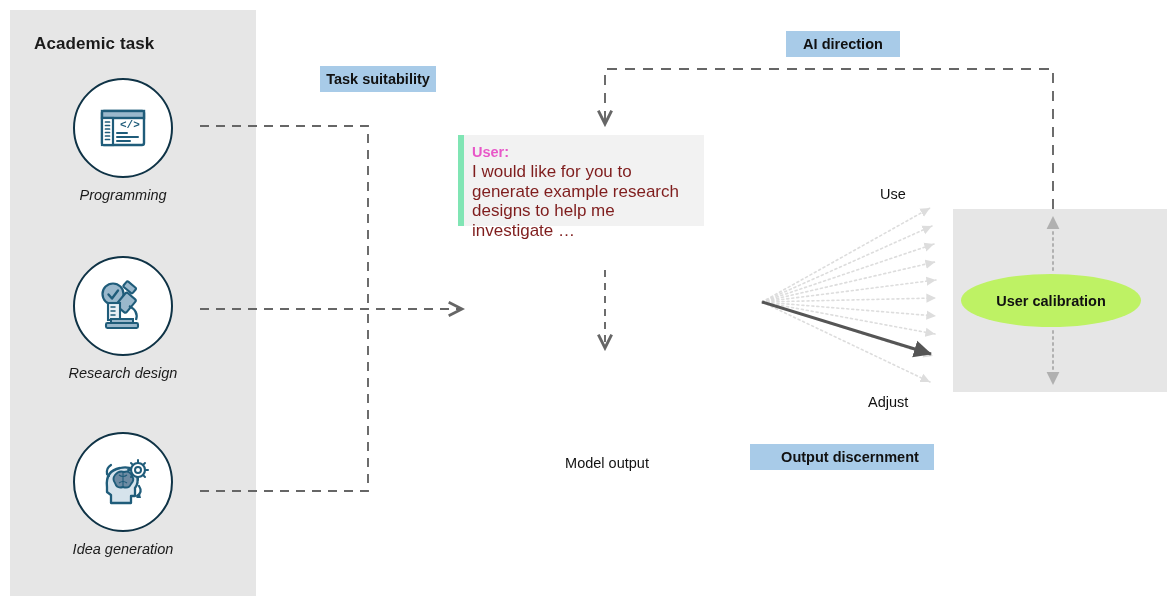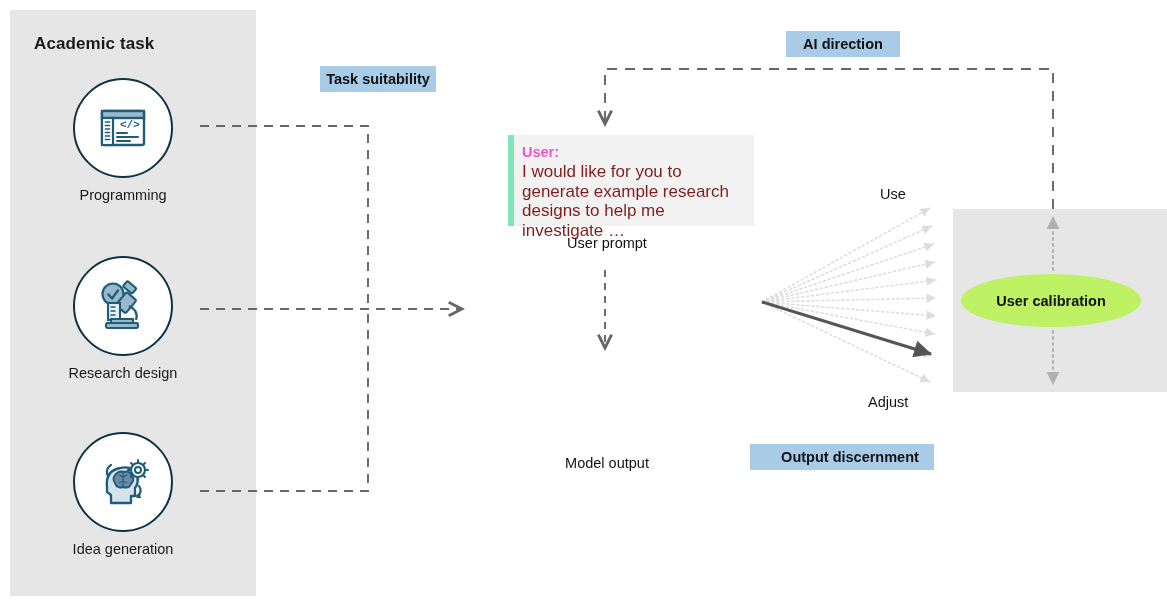--- a/index.html
+++ b/index.html
@@ -12,21 +12,21 @@
   .task-panel{position:absolute;left:10px;top:10px;width:246px;height:586px;
               background:#e6e6e6;}
   .panel-title{position:absolute;left:24px;top:24px;font-size:17px;font-weight:bold;
                color:#1a1a1a;letter-spacing:.1px;}
 
   .task-item{position:absolute;left:0;width:246px;text-align:center;}
   .task-circle{width:96px;height:96px;border-radius:50%;background:#ffffff;
                border:2.5px solid #0f3346;margin:0 auto;position:relative;
                display:flex;align-items:center;justify-content:center;}
   .task-circle svg{display:block;}
-  .task-label{margin-top:9px;font-size:14.5px;color:#1a1a1a;}
+  .task-label{margin-top:9px;font-size:14.5px;color:#1a1a1a;font-style:italic;}
 
   
   .badge{position:absolute;background:#a8cbe8;color:#111111;font-weight:bold;
          font-size:14.5px;display:flex;align-items:center;justify-content:center;}
 
   
   .chatbox{position:absolute;background:#f2f2f2;display:block;box-sizing:border-box;
            padding:8px 12px 10px 14px;}
   .chatbox .accent{position:absolute;left:0;top:0;bottom:0;width:6px;background:#80e5b4;}
   .chat-role{font-size:14.5px;font-weight:bold;color:#e857c8;line-height:19px;}
@@ -127,26 +127,25 @@
         <polygon points="43,45 47,41 48,45" fill="#1f5c7a"></polygon>
       </svg>
     </div>
     <div class="task-label">Idea generation</div>
   </div>
 
   <div class="badge" style="left:320px;top:66px;width:116px;height:26px;">Task suitability</div>
   <div class="badge" style="left:786px;top:31px;width:114px;height:26px;">AI direction</div>
   <div class="badge" style="left:750px;top:444px;width:168px;height:26px;padding-left:16px;">Output discernment</div>
 
-  <div class="chatbox" style="left:508px;top:135px;width:246px;height:91px;">
+  <div class="chatbox" style="left:458px;top:135px;width:246px;height:91px;">
     <div class="accent"></div>
     <div class="chat-role">User:</div>
     <div class="chat-text">I would like for you to generate example research designs to help me investigate …</div>
   </div>
-  <div class="caption" style="left:484px;top:235px;width:246px;">User prompt</div>
 
   <div class="caption" style="left:484px;top:455px;width:246px;">Model output</div>
 
   <div class="calib-box" style="left:953px;top:209px;width:214px;height:183px;"></div>
   <div class="calib-ellipse" style="left:961px;top:274px;width:180px;height:53px;">User calibration</div>
 
   <div class="fan-label" style="left:880px;top:186px;">Use</div>
   <div class="fan-label" style="left:868px;top:394px;">Adjust</div>
 
   <svg class="overlay">

